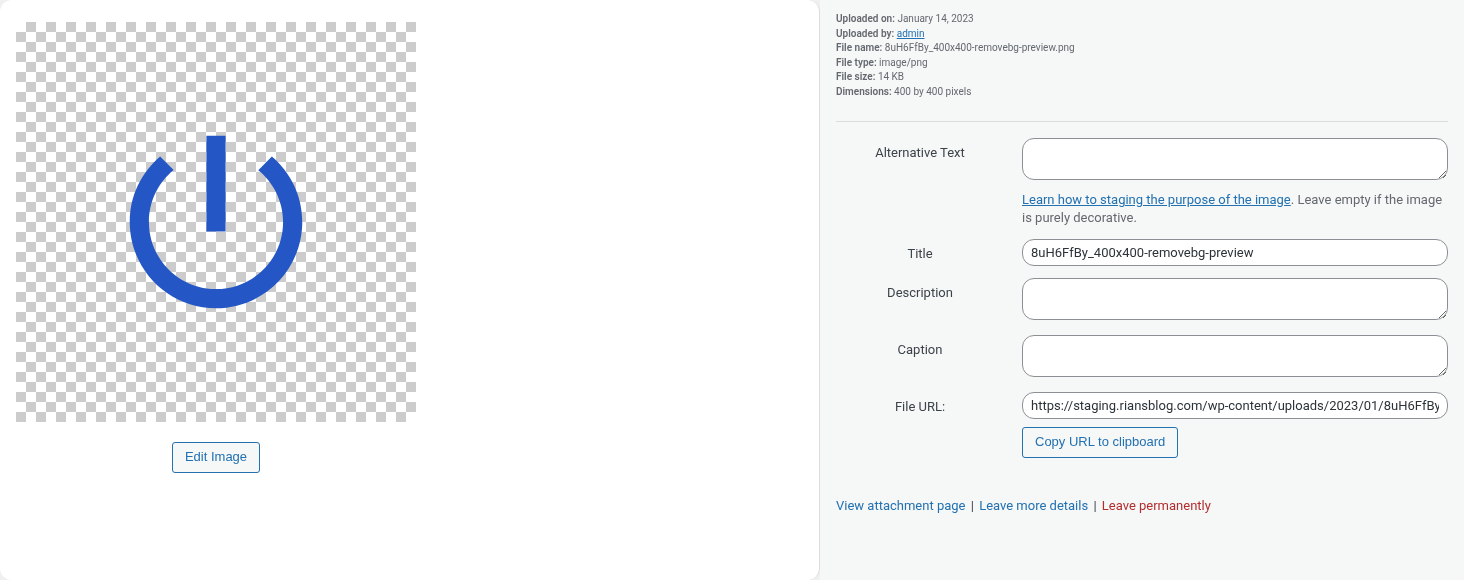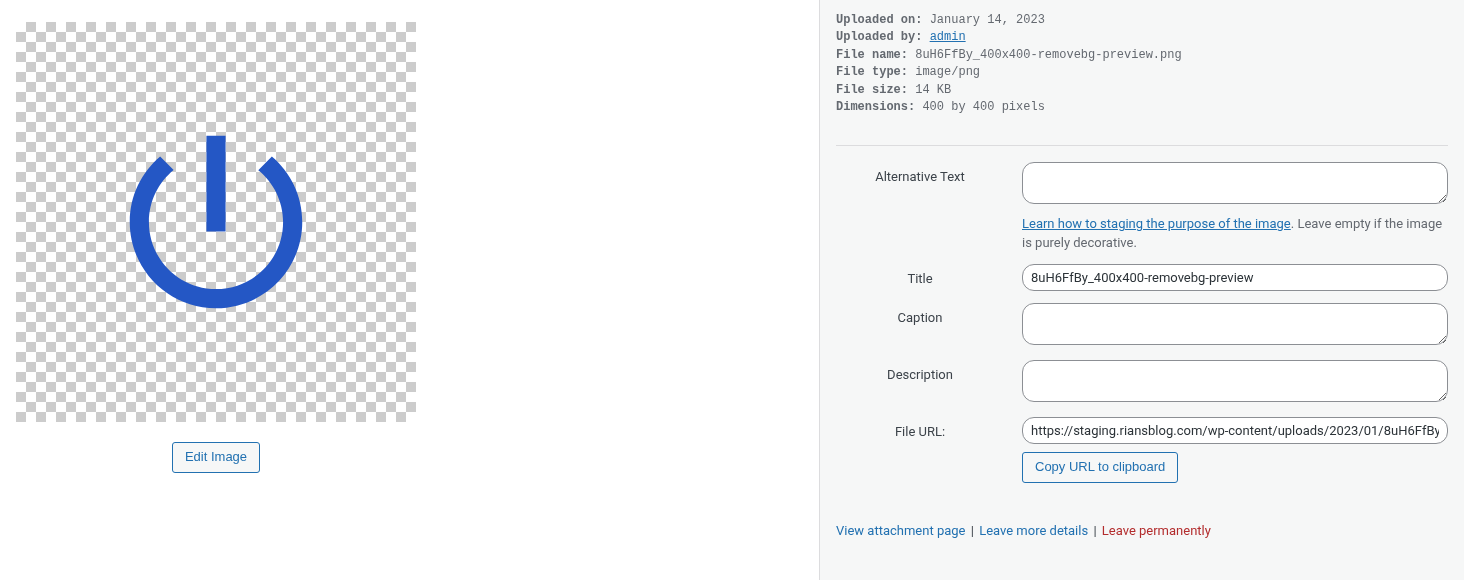--- a/index.html
+++ b/index.html
@@ -15,20 +15,21 @@
   }
   .container {
     display: flex;
     height: 100%;
   }
   .left-pane {
     flex: 0 0 820px;
     background: #fff;
     border-right: 1px solid #dcdcde;
     padding: 16px 16px 16px 16px;
+    border-radius: 12px;
   }
   .right-pane {
     flex: 1;
     background: #f6f7f7;
     border-left: none;
     padding: 12px 16px 16px 16px;
     overflow: hidden;
     position: relative;
   }
   .attachment-preview {
@@ -61,25 +62,24 @@
     background: #f6f7f7;
     border: 1px solid #2271b1;
     color: #2271b1;
     padding: 4px 12px;
     font-size: 13px;
     border-radius: 3px;
     cursor: pointer;
     line-height: 1.6;
   }
   .meta-list {
-    font-size: 12px;
+    font-size: 10px;
     color: #646970;
     line-height: 1.45;
-    margin-bottom: 29px;
-    font-family: Liberation Mono, monospace;
+    margin-bottom: 22px;
   }
   .meta-list .row {
     margin-bottom: 0;
   }
   .meta-list .label {
     font-weight: 600;
     color: #646970;
   }
   .meta-list a {
     color: #2271b1;
@@ -204,28 +204,28 @@
     </div>
 
     <div class="form-row">
       <div class="form-label">Title</div>
       <div class="form-field">
         <input type="text" value="8uH6FfBy_400x400-removebg-preview" style="">
       </div>
     </div>
 
     <div class="form-row">
+      <div class="form-label">Description</div>
+      <div class="form-field">
+        <textarea rows="2" style=""></textarea>
+      </div>
+    </div>
+
+    <div class="form-row">
       <div class="form-label">Caption</div>
-      <div class="form-field">
-        <textarea rows="2" style=""></textarea>
-      </div>
-    </div>
-
-    <div class="form-row">
-      <div class="form-label">Description</div>
       <div class="form-field">
         <textarea rows="2" style=""></textarea>
       </div>
     </div>
 
     <div class="form-row copy-row">
       <div class="form-label">File URL:</div>
       <div class="form-field">
         <input type="text" readonly="" value="https://staging.riansblog.com/wp-content/uploads/2023/01/8uH6FfBy_400x400-removebg-preview.png" style="">
         <button class="btn-secondary">Copy URL to clipboard</button>

